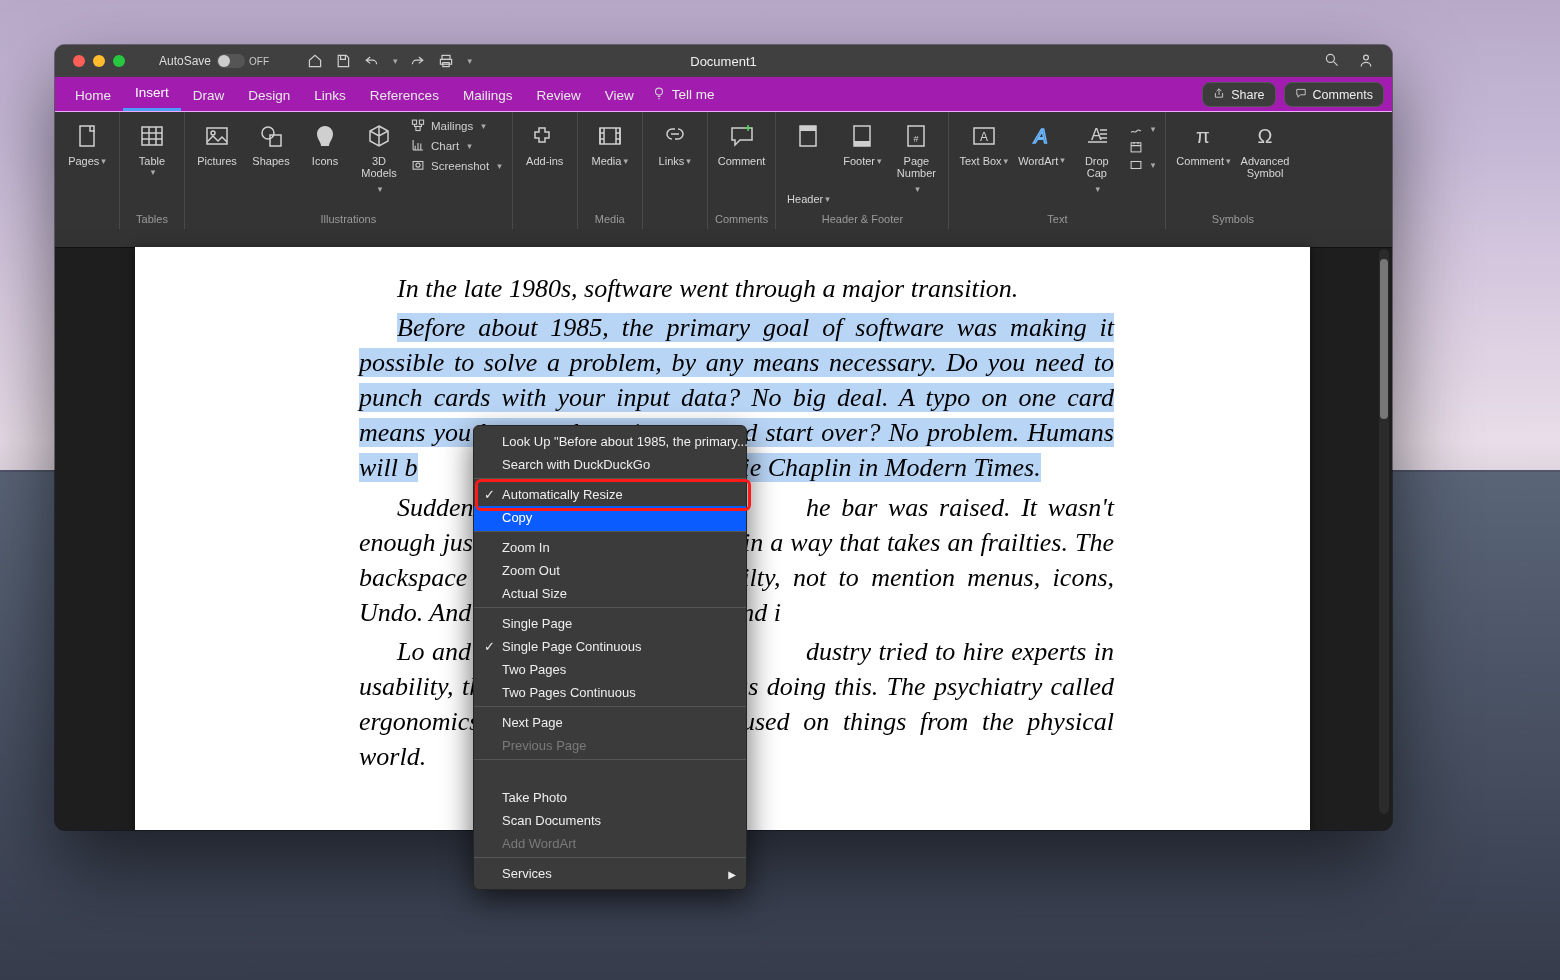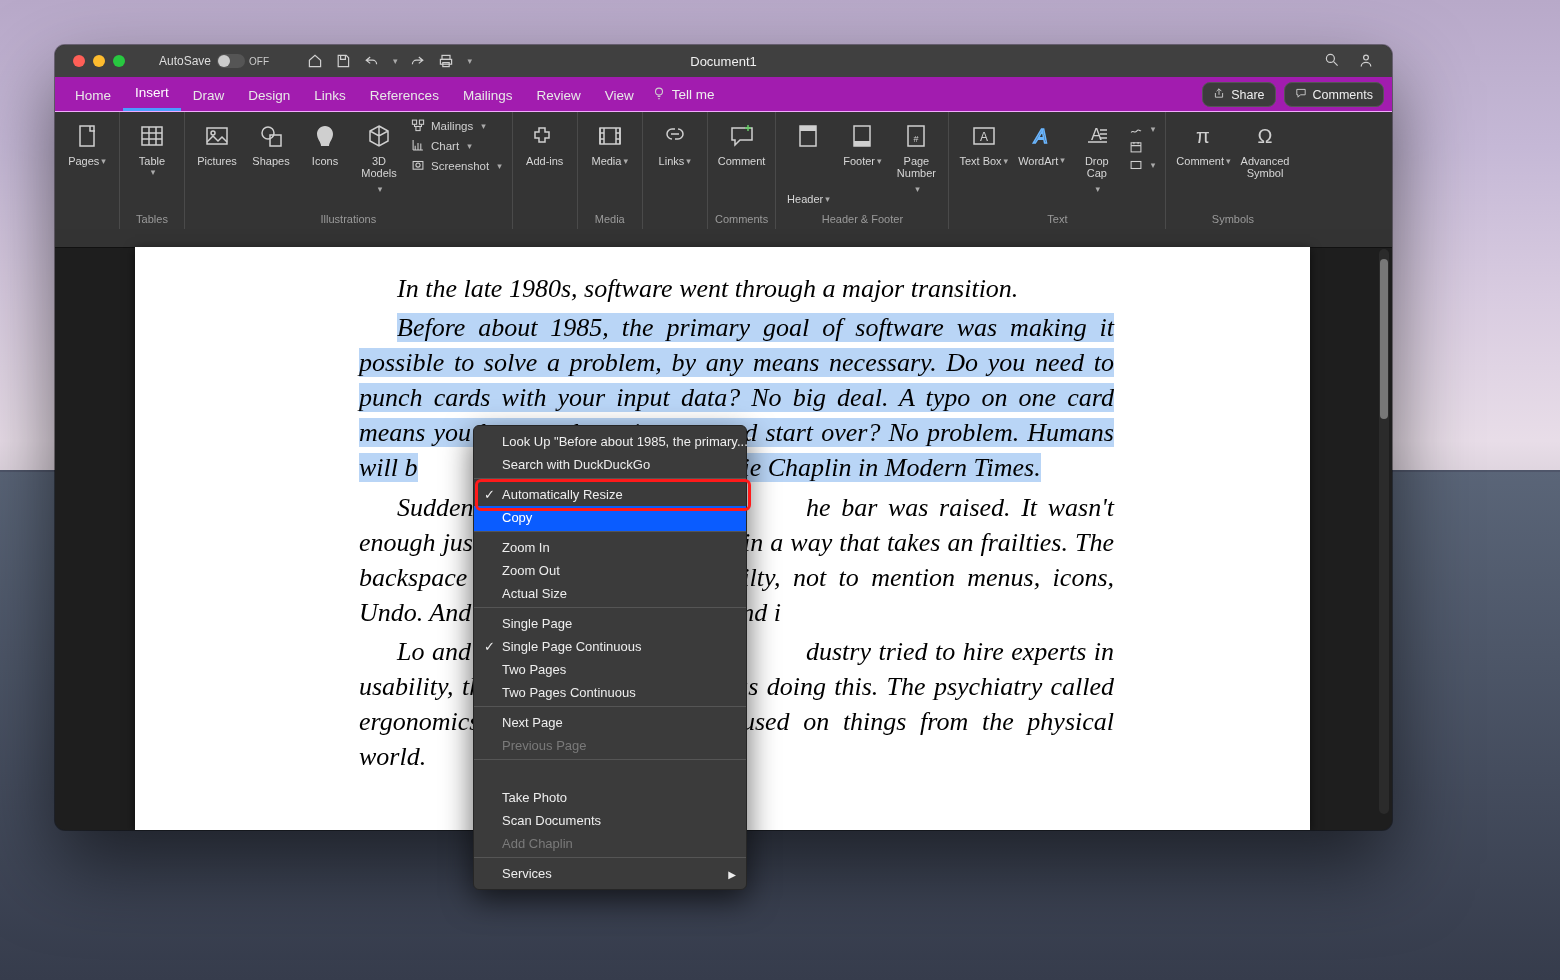--- a/index.html
+++ b/index.html
@@ -478,17 +478,17 @@
   <div class="mi sep-after">Actual Size</div>
   <div class="mi">Single Page</div>
   <div class="mi chk">Single Page Continuous</div>
   <div class="mi">Two Pages</div>
   <div class="mi sep-after">Two Pages Continuous</div>
   <div class="mi">Next Page</div>
   <div class="mi dis sep-after">Previous Page</div>
   <div class="mi dis" style="height:14px;"></div>
   <div class="mi">Take Photo</div>
   <div class="mi">Scan Documents</div>
-  <div class="mi dis sep-after">Add Chaplin</div>
+  <div class="mi dis sep-after">Add WordArt</div>
   <div class="mi sub">Services</div>
 </div>
 
 <div class="highlight-box"></div>
 
 </body></html>

